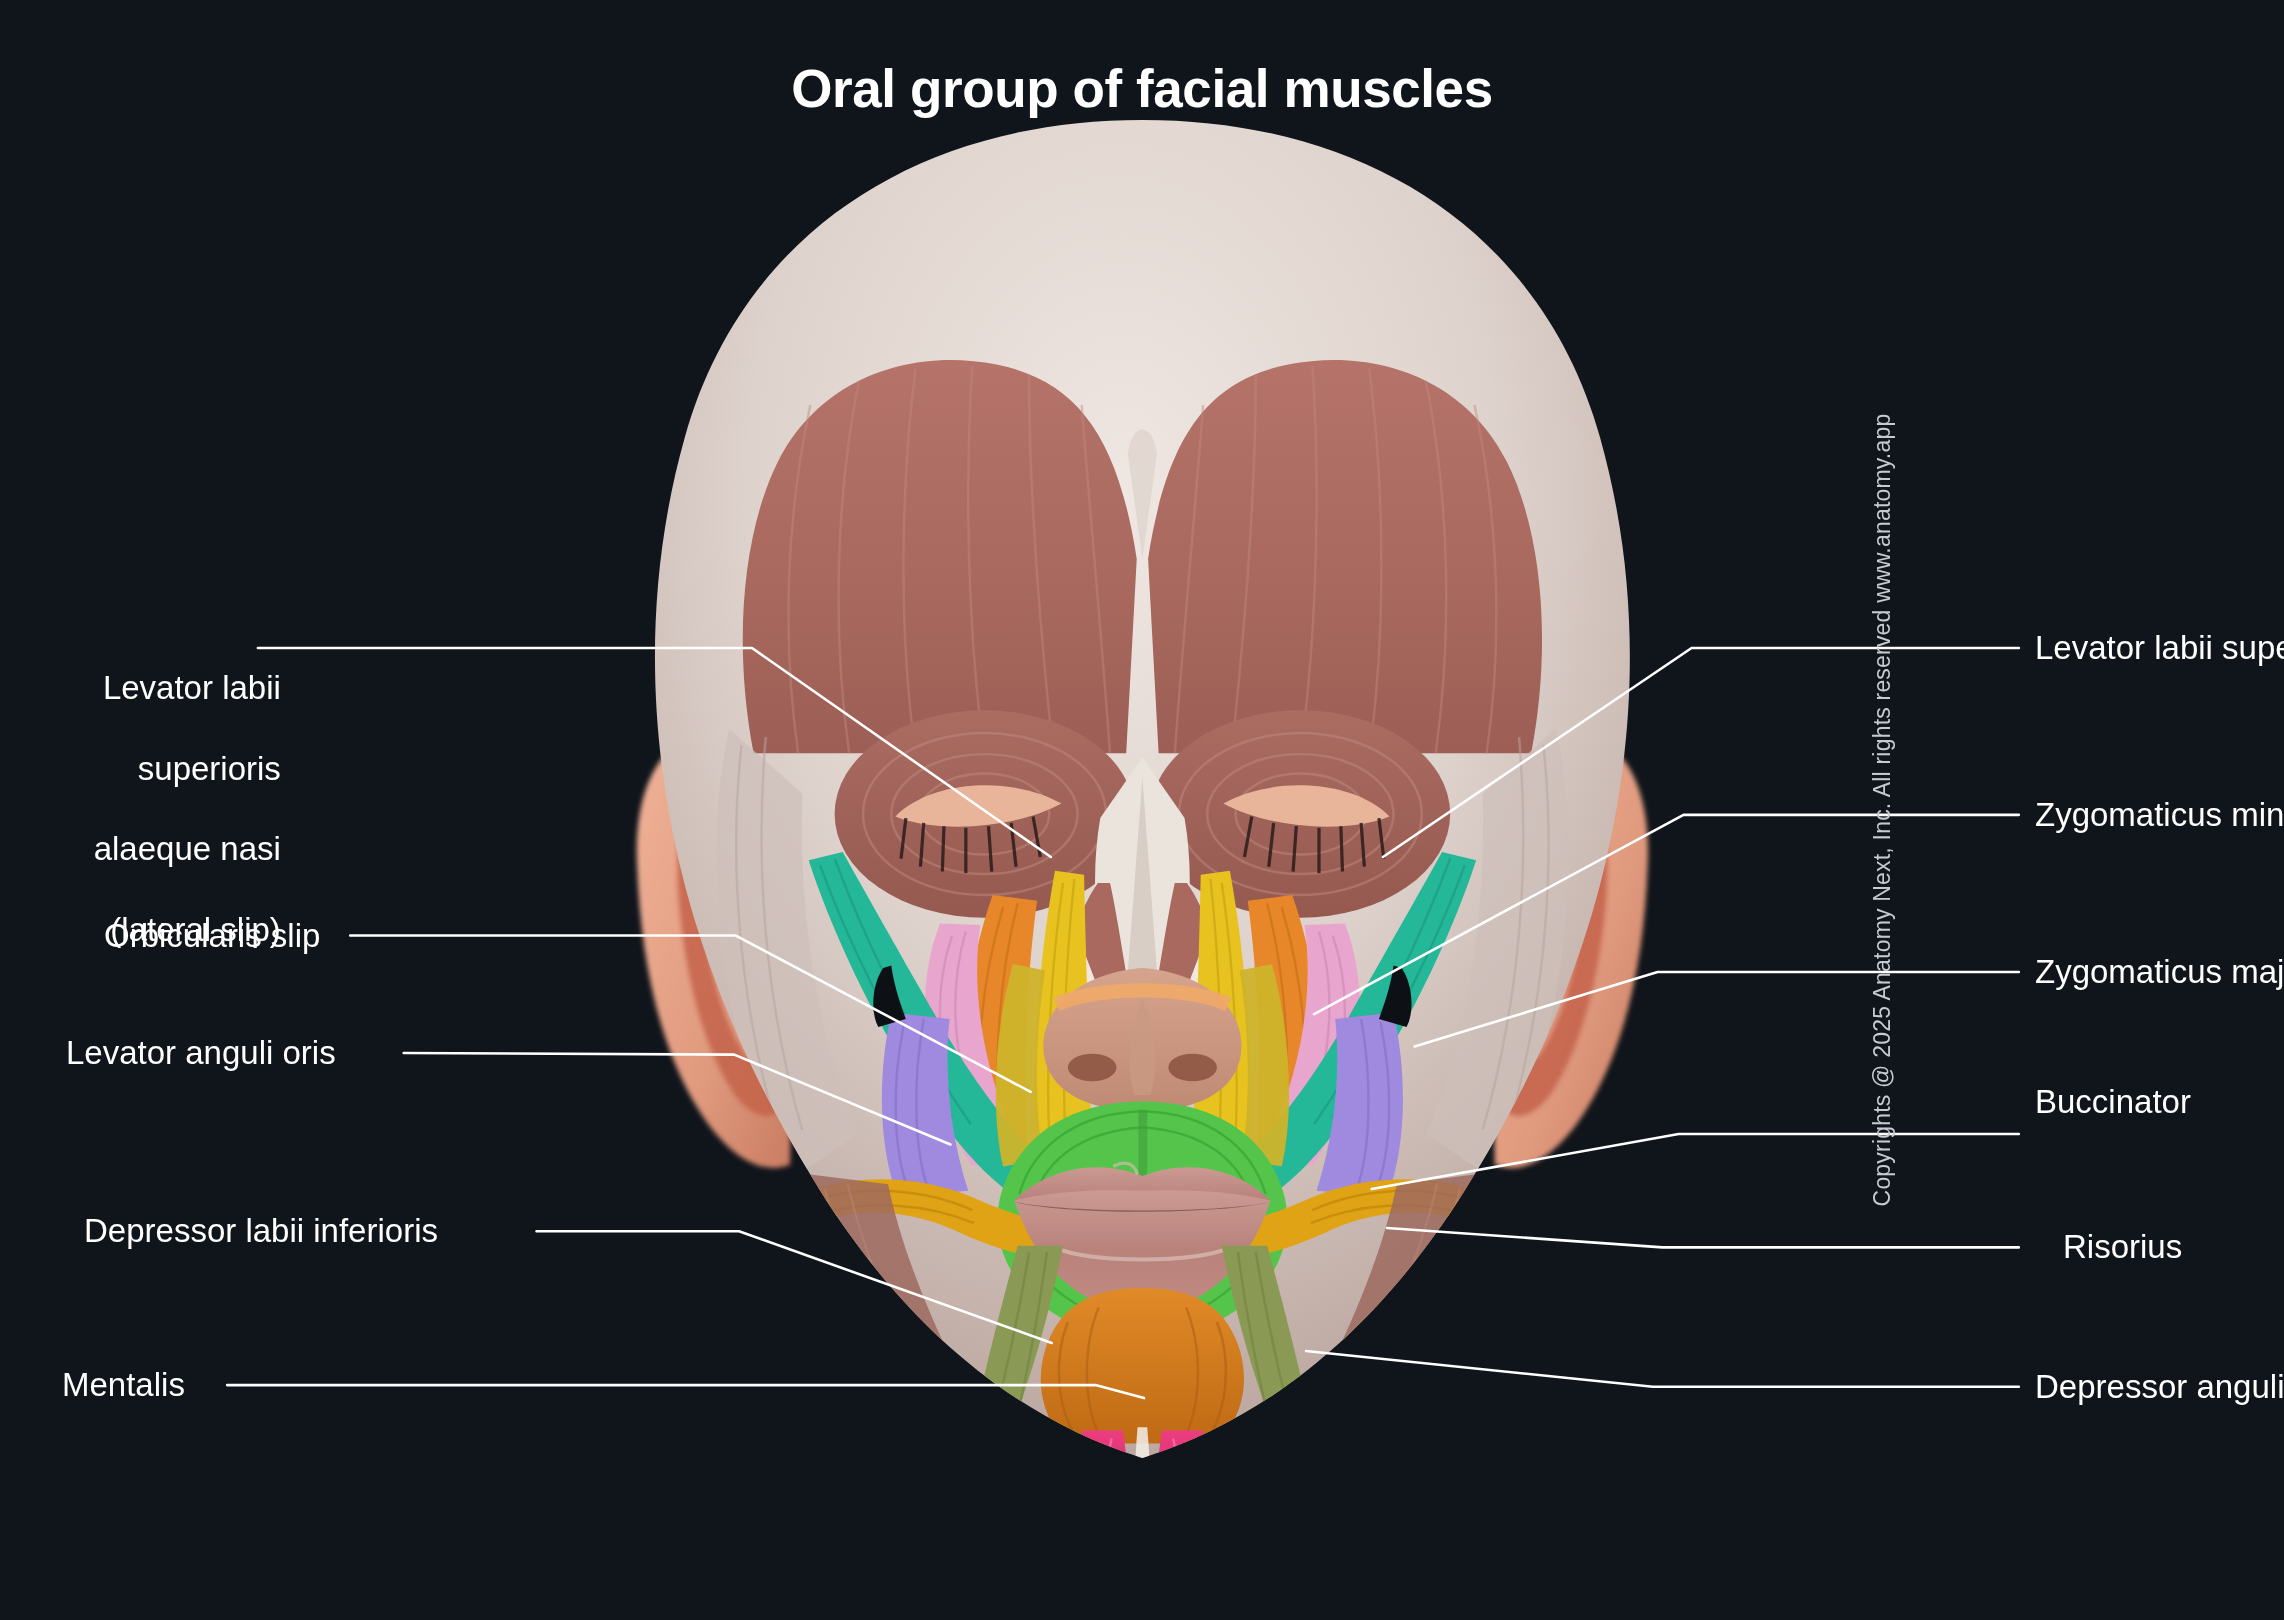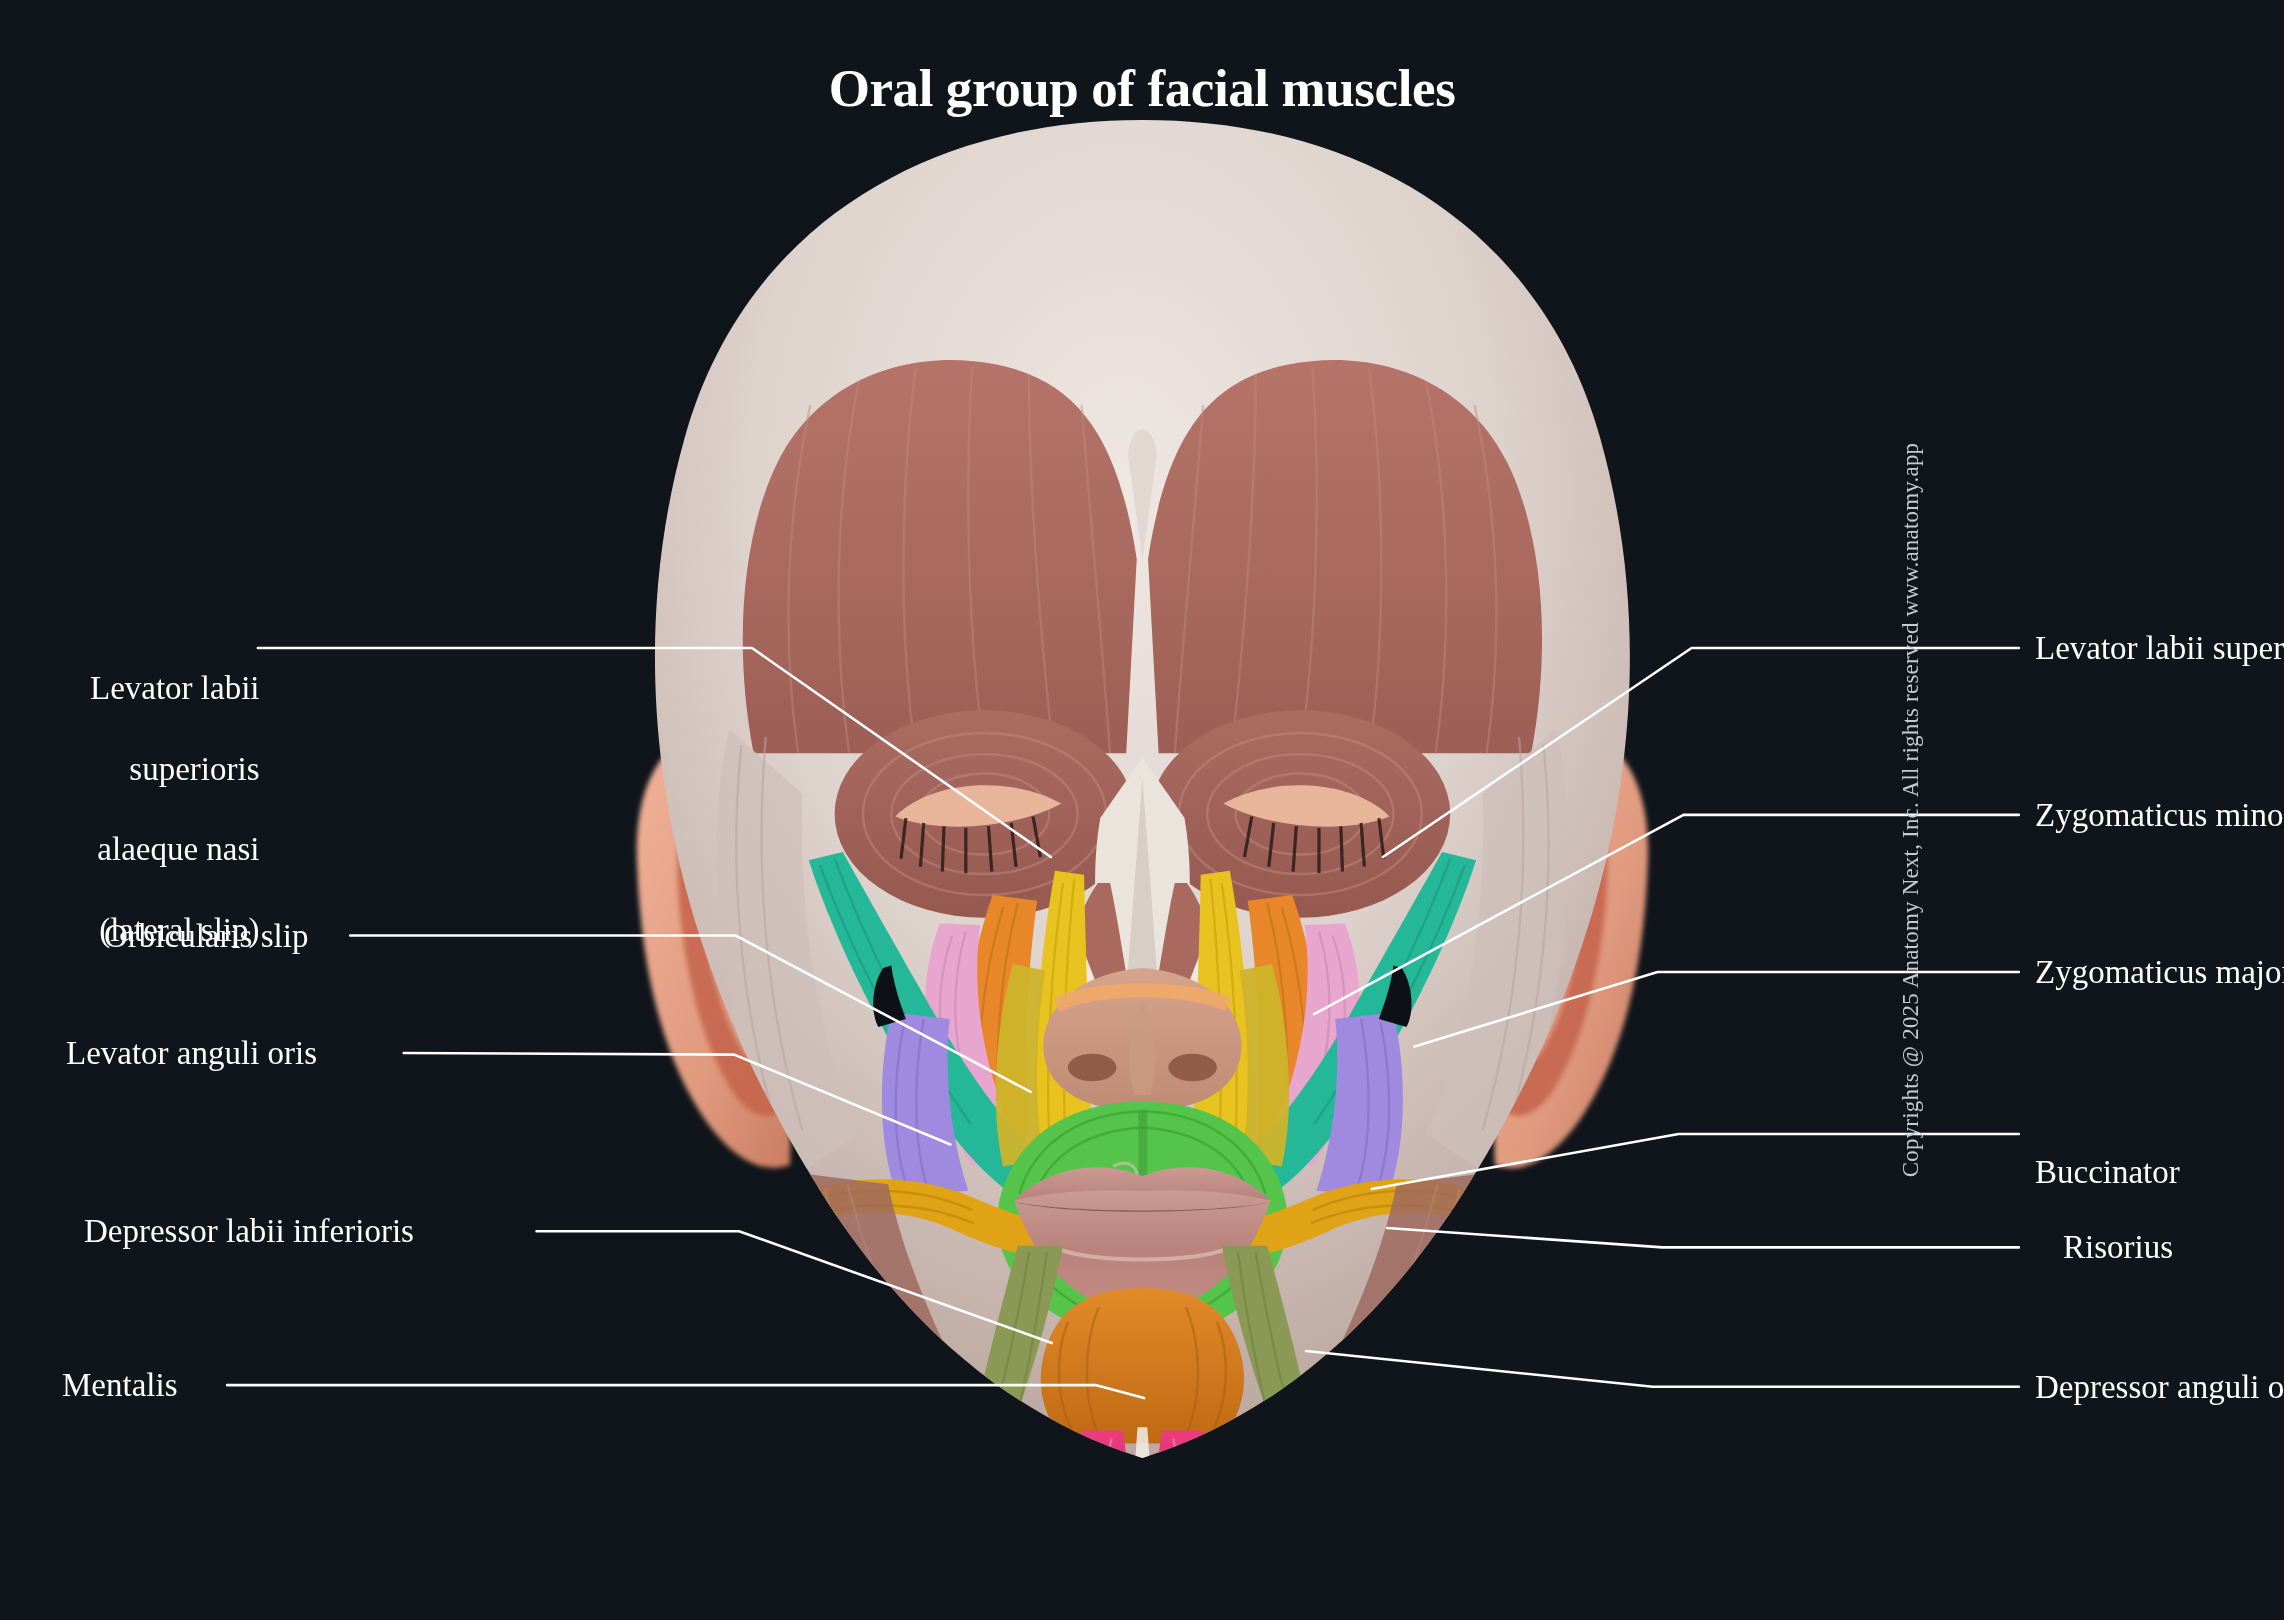--- a/index.html
+++ b/index.html
@@ -3,21 +3,21 @@
 <meta charset="utf-8">
 <title>Oral group of facial muscles</title>
 <style>
   html,body{margin:0;padding:0;background:#0f141a;}
   body{
     width:2284px;height:1620px;position:relative;overflow:hidden;
     background:#10151b;
     font-family:"Liberation Sans","DejaVu Sans",sans-serif;
     color:#ffffff;
   }
-  #stage{position:absolute;inset:0;font-family:Liberation Serif, serif;}
+  #stage{position:absolute;inset:0;}
 
   
   .title{
     position:absolute;left:0;right:0;top:58px;text-align:center;
     font-size:53px;font-weight:bold;letter-spacing:-0.4px;color:#ffffff;
   }
 
   
   .caption{
     position:absolute;left:0;right:0;top:1509px;text-align:center;
@@ -449,21 +449,21 @@
   <div class="label left" style="left:62px;top:1211px;margin-left:22px;">Depressor labii inferioris</div>
 
   <div class="label left" style="left:62px;top:1365px;">Mentalis</div>
 
   <div class="label right" style="left:2035px;top:628px;">Levator labii superioris</div>
 
   <div class="label right" style="left:2035px;top:795px;">Zygomaticus minor</div>
 
   <div class="label right" style="left:2035px;top:952px;">Zygomaticus major</div>
 
-  <div class="label right" style="left:2035px;top:1152px;">Buccinator</div>
+  <div class="label right" style="left:2035px;top:1082px;">Buccinator</div>
 
   <div class="label right" style="left:2035px;top:1227px;margin-left:28px;">Risorius</div>
 
   <div class="label right" style="left:2035px;top:1367px;">Depressor anguli oris</div>
 
 
 
   <div class="copyright">Copyrights @ 2025 Anatomy Next, Inc. All rights reserved www.anatomy.app</div>
 
 </div>

